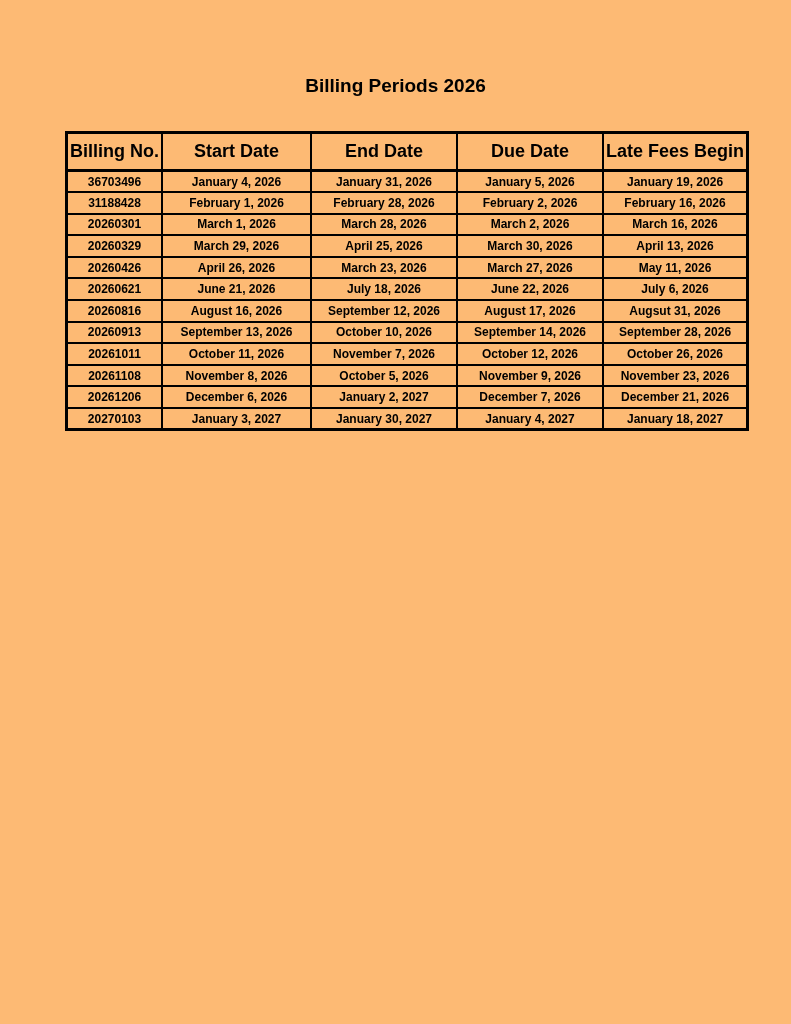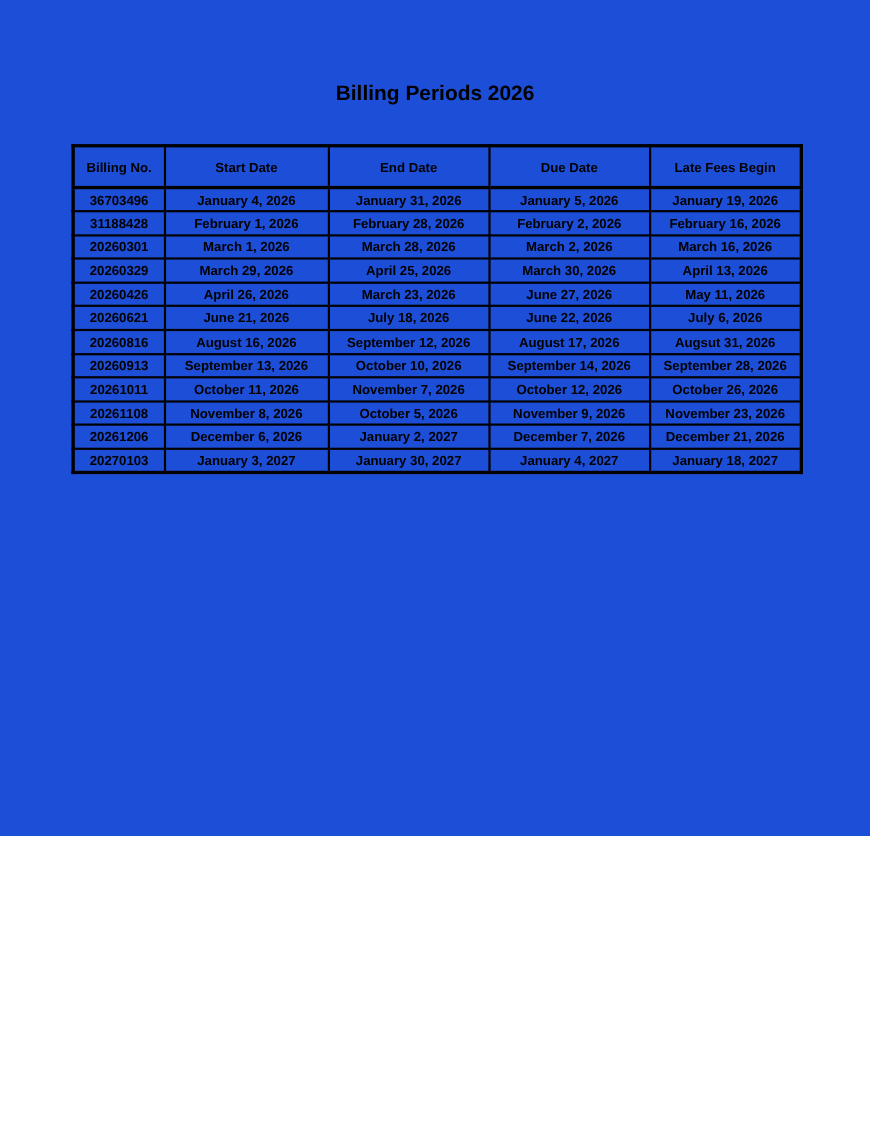--- a/index.html
+++ b/index.html
@@ -7,22 +7,22 @@
   body {
     width: 791px;
     height: 1024px;
     background: #ffffff;
     font-family: "Liberation Sans", sans-serif;
     color: #000000;
   }
   .page {
     position: relative;
     width: 791px;
-    height: 760px;
-    background: #1d4ed8;
+    height: 1024px;
+    background: #fdba74;
     overflow: hidden;
   }
   .title {
     position: absolute;
     top: 75px;
     left: 0;
     width: 100%;
     margin: 0;
     text-align: center;
     font-size: 19px;
@@ -41,21 +41,21 @@
     border: 2px solid #000000;
     text-align: center;
     vertical-align: middle;
     padding: 0 2px;
     font-weight: bold;
     overflow: hidden;
     white-space: nowrap;
   }
   table.billing-table th {
     height: 38px;
-    font-size: 12px;
+    font-size: 18px;
     border-bottom: 3px solid #000000;
   }
   table.billing-table td {
     height: 21.6px;
     font-size: 12px;
   }
 </style>
 </head>
 <body>
 
@@ -104,21 +104,21 @@
           <td>20260329</td>
           <td>March 29, 2026</td>
           <td>April 25, 2026</td>
           <td>March 30, 2026</td>
           <td>April 13, 2026</td>
         </tr>
         <tr>
           <td>20260426</td>
           <td>April 26, 2026</td>
           <td>March 23, 2026</td>
-          <td>June 27, 2026</td>
+          <td>March 27, 2026</td>
           <td>May 11, 2026</td>
         </tr>
         <tr>
           <td>20260621</td>
           <td>June 21, 2026</td>
           <td>July 18, 2026</td>
           <td>June 22, 2026</td>
           <td>July 6, 2026</td>
         </tr>
         <tr>

